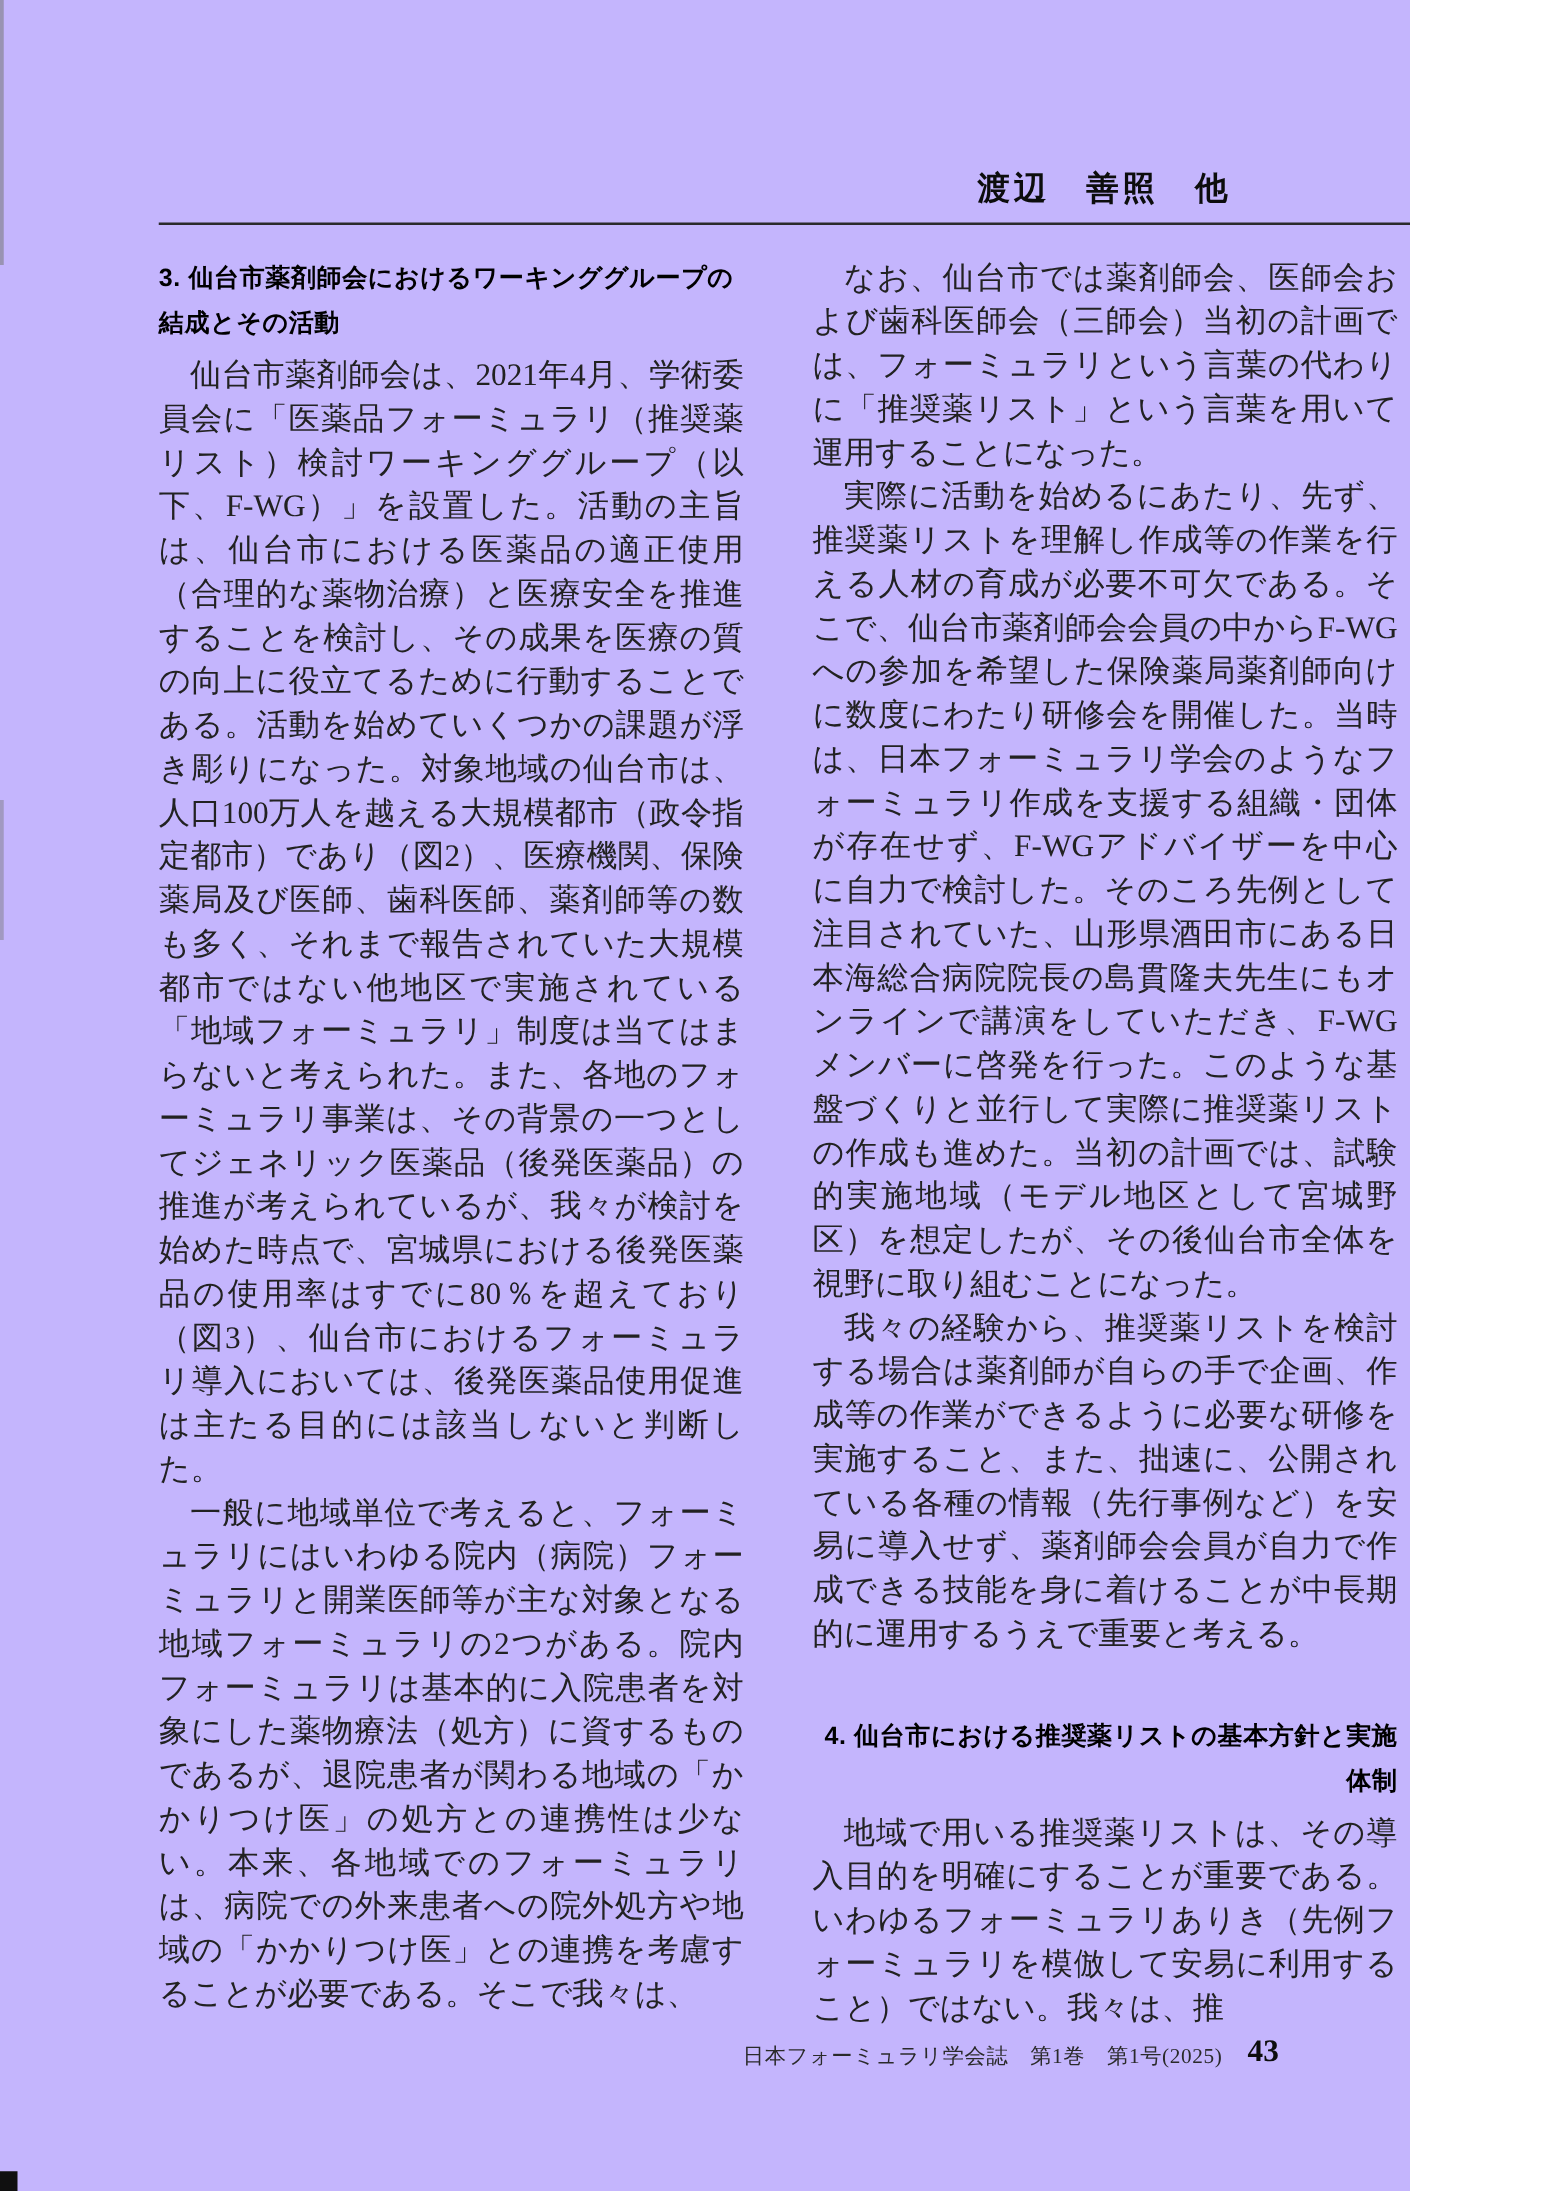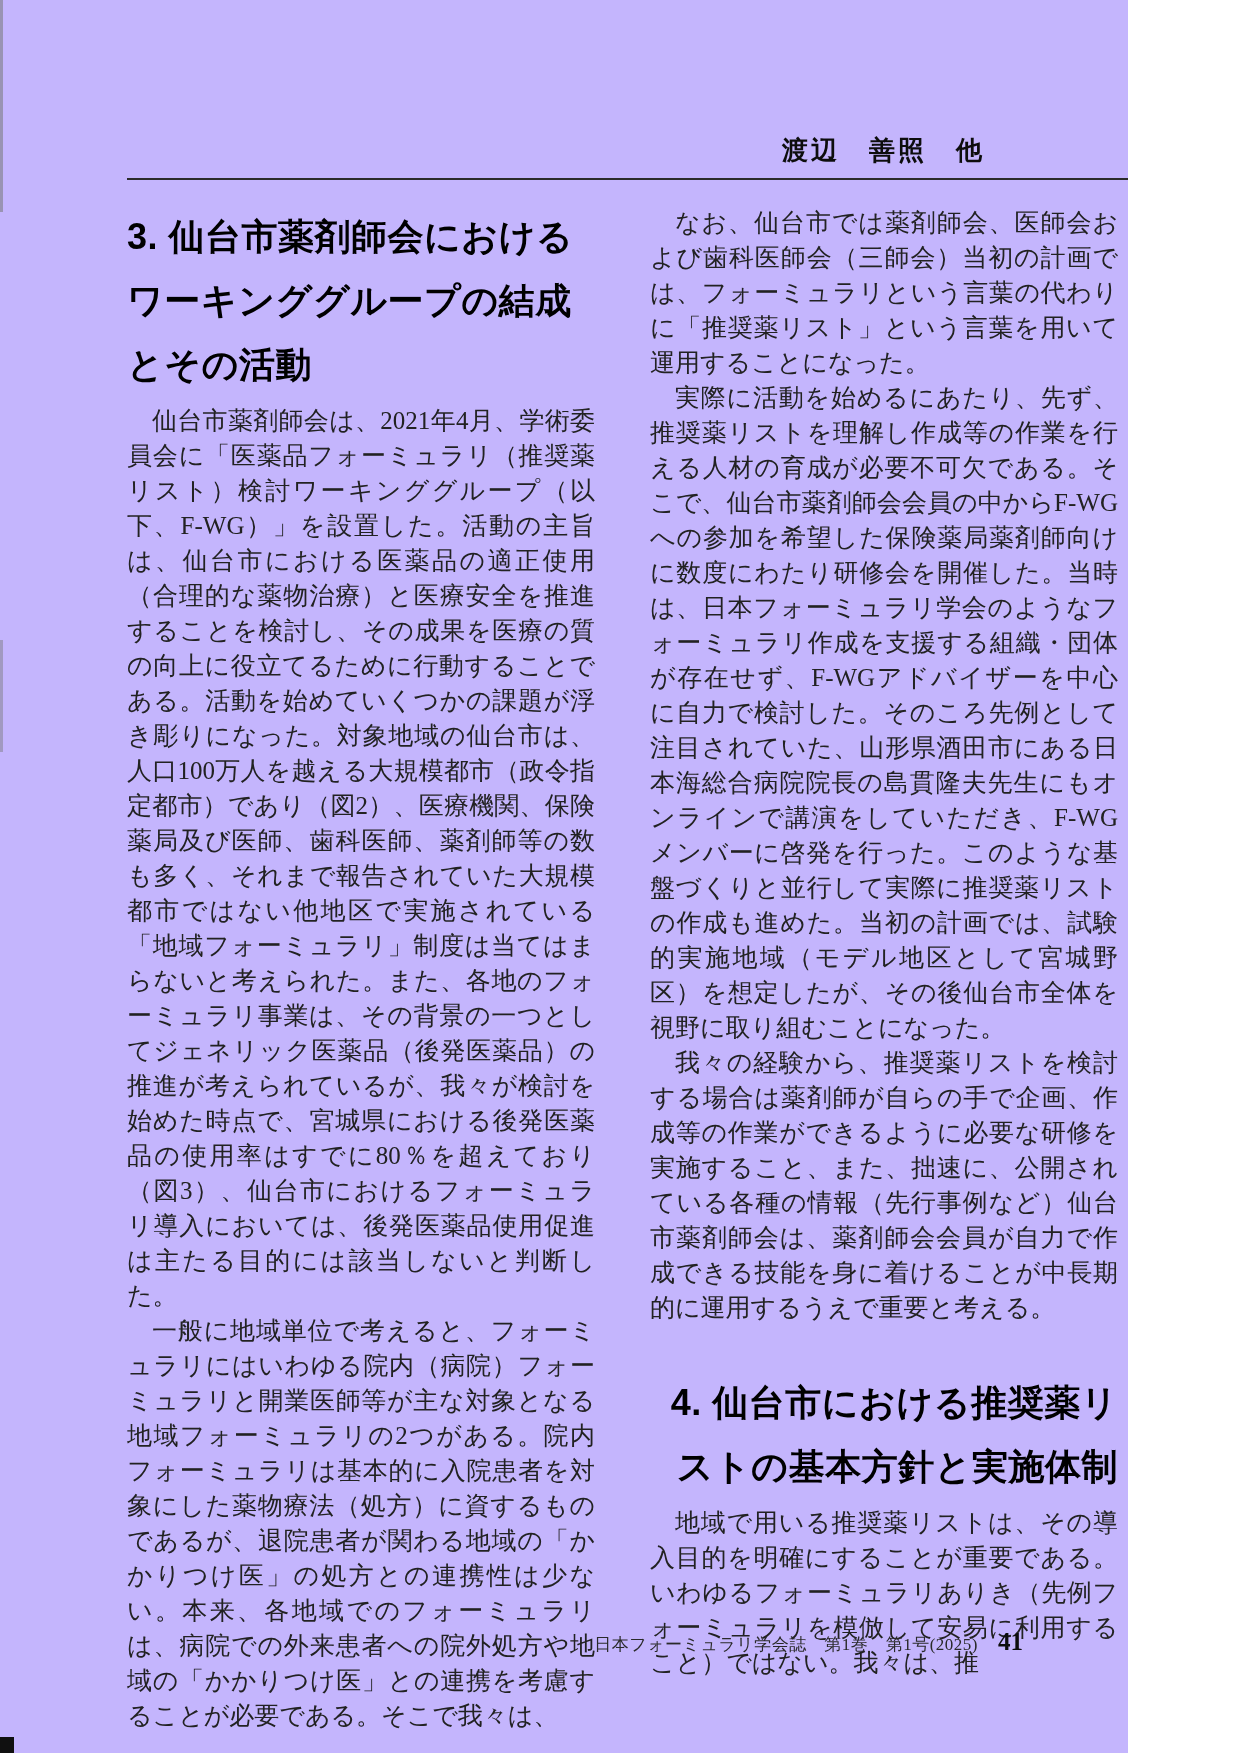--- a/index.html
+++ b/index.html
@@ -57,22 +57,22 @@
     color: #222222;
   }
   .col p {
     margin: 0;
     text-justify: inter-ideograph;
   }
   .col p.indent { text-indent: 1em; }
   .sec-heading {
     font-family: "Liberation Sans", sans-serif;
     font-weight: bold;
-    font-size: 36px;
-    line-height: 64px;
+    font-size: 20px;
+    line-height: 36px;
     color: #000000;
     text-align: left;
     margin: 0 0 6px 0;
     letter-spacing: 0.5px;
   }
   .sec-heading.later { margin-top: 46px; text-align: right; }
   sup {
     font-size: 0.55em;
     line-height: 0;
     vertical-align: super;
@@ -115,25 +115,25 @@
 
     <div class="col">
       <h2 class="sec-heading">3. 仙台市薬剤師会におけるワーキンググループの結成とその活動</h2>
       <p class="indent">仙台市薬剤師会は、2021年4月、学術委員会に「医薬品フォーミュラリ（推奨薬リスト）検討ワーキンググループ（以下、F-WG）」を設置した。活動の主旨は、仙台市における医薬品の適正使用（合理的な薬物治療）と医療安全を推進することを検討し、その成果を医療の質の向上に役立てるために行動することである。活動を始めていくつかの課題が浮き彫りになった。対象地域の仙台市は、人口100万人を越える大規模都市（政令指定都市）であり（図2）、医療機関、保険薬局及び医師、歯科医師、薬剤師等の数も多く、それまで報告されていた大規模都市ではない他地区で実施されている「地域フォーミュラリ」制度は当てはまらないと考えられた。また、各地のフォーミュラリ事業は、その背景の一つとしてジェネリック医薬品（後発医薬品）の推進が考えられているが、我々が検討を始めた時点で、宮城県における後発医薬品の使用率はすでに80％を超えており（図3）、仙台市におけるフォーミュラリ導入においては、後発医薬品使用促進は主たる目的には該当しないと判断した。</p>
       <p class="indent">一般に地域単位で考えると、フォーミュラリにはいわゆる院内（病院）フォーミュラリと開業医師等が主な対象となる地域フォーミュラリの2つがある。院内フォーミュラリは基本的に入院患者を対象にした薬物療法（処方）に資するものであるが、退院患者が関わる地域の「かかりつけ医」の処方との連携性は少ない。本来、各地域でのフォーミュラリは、病院での外来患者への院外処方や地域の「かかりつけ医」との連携を考慮することが必要である。そこで我々は、</p>
     </div>
 
     <div class="col">
       <p class="indent">なお、仙台市では薬剤師会、医師会および歯科医師会（三師会）当初の計画では、フォーミュラリという言葉の代わりに「推奨薬リスト」という言葉を用いて運用することになった。</p>
       <p class="indent">実際に活動を始めるにあたり、先ず、推奨薬リストを理解し作成等の作業を行える人材の育成が必要不可欠である。そこで、仙台市薬剤師会会員の中からF-WGへの参加を希望した保険薬局薬剤師向けに数度にわたり研修会を開催した。当時は、日本フォーミュラリ学会のようなフォーミュラリ作成を支援する組織・団体が存在せず、F-WGアドバイザーを中心に自力で検討した。そのころ先例として注目されていた、山形県酒田市にある日本海総合病院院長の島貫隆夫先生にもオンラインで講演をしていただき、F-WGメンバーに啓発を行った。このような基盤づくりと並行して実際に推奨薬リストの作成も進めた。当初の計画では、試験的実施地域（モデル地区として宮城野区）を想定したが、その後仙台市全体を視野に取り組むことになった。</p>
-      <p class="indent">我々の経験から、推奨薬リストを検討する場合は薬剤師が自らの手で企画、作成等の作業ができるように必要な研修を実施すること、また、拙速に、公開されている各種の情報（先行事例など）仙台市薬剤師会は、薬剤師会会員が自力で作成できる技能を身に着けることが中長期的に運用するうえで重要と考える。</p>
+      <p class="indent">我々の経験から、推奨薬リストを検討する場合は薬剤師が自らの手で企画、作成等の作業ができるように必要な研修を実施すること、また、拙速に、公開されている各種の情報（先行事例など）を安易に導入せず、薬剤師会会員が自力で作成できる技能を身に着けることが中長期的に運用するうえで重要と考える。</p>
       <h2 class="sec-heading later">4. 仙台市における推奨薬リストの基本方針と実施体制</h2>
       <p class="indent">地域で用いる推奨薬リストは、その導入目的を明確にすることが重要である。いわゆるフォーミュラリありき（先例フォーミュラリを模倣して安易に利用すること）ではない。我々は、推</p>
     </div>
 
   </div>
 
   <div class="footer">
     <span class="journal">日本フォーミュラリ学会誌　第1巻　第1号(2025)</span>
-    <span class="pageno">41</span>
+    <span class="pageno">43</span>
   </div>
 
 </div>
 
 </body></html>

